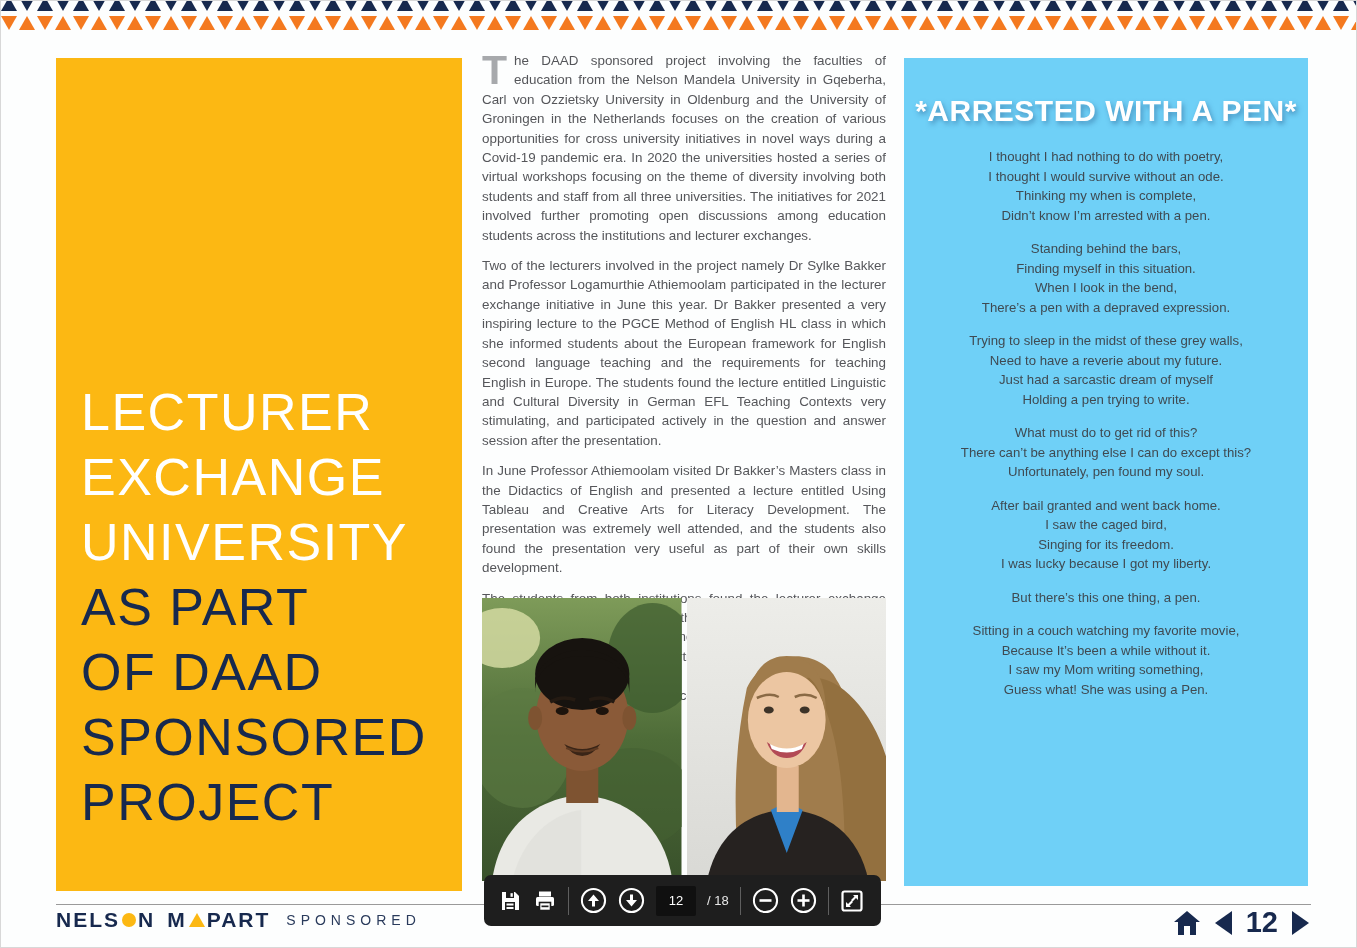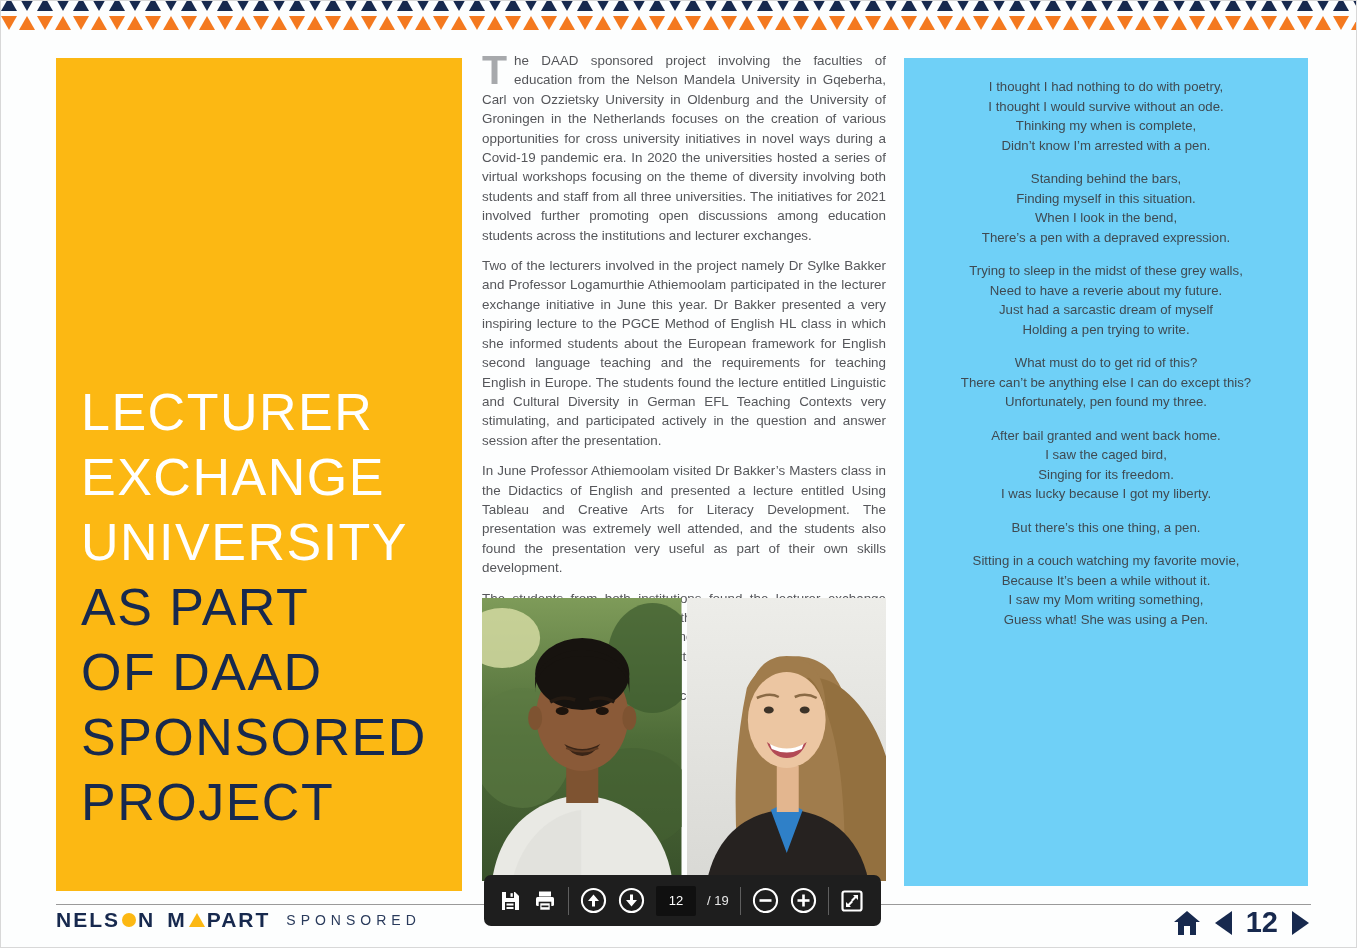--- a/index.html
+++ b/index.html
@@ -350,21 +350,21 @@
         <path d="M13.5 7.5 L19 14 L15 14 L15 19.5 L12 19.5 L12 14 L8 14 Z" fill="#fff"></path>
       </svg>
     </button>
     <button class="tb-btn" title="Next page">
       <svg width="27" height="27" viewBox="0 0 27 27">
         <circle cx="13.5" cy="13.5" r="11.6" fill="none" stroke="#fff" stroke-width="2"></circle>
         <path d="M13.5 19.5 L8 13 L12 13 L12 7.5 L15 7.5 L15 13 L19 13 Z" fill="#fff"></path>
       </svg>
     </button>
     <input class="page-input" value="12" style="">
-    <span class="page-total">/ 19</span>
+    <span class="page-total">/ 18</span>
     <div class="tb-divider"></div>
     <button class="tb-btn" title="Zoom out">
       <svg width="27" height="27" viewBox="0 0 27 27">
         <circle cx="13.5" cy="13.5" r="11.6" fill="none" stroke="#fff" stroke-width="2"></circle>
         <rect x="7.5" y="12.2" width="12" height="2.6" fill="#fff"></rect>
       </svg>
     </button>
     <button class="tb-btn" title="Zoom in">
       <svg width="27" height="27" viewBox="0 0 27 27">
         <circle cx="13.5" cy="13.5" r="11.6" fill="none" stroke="#fff" stroke-width="2"></circle>
@@ -376,37 +376,38 @@
     <button class="tb-btn" title="Fullscreen">
       <svg width="24" height="24" viewBox="0 0 24 24">
         <rect x="2.5" y="2.5" width="19" height="19" rx="2" fill="none" stroke="#fff" stroke-width="2.2"></rect>
         <path d="M18 6 L18 11 L16 9 L12.5 12.5 L11 11 L14.5 7.5 L13 6 Z" fill="#fff"></path>
         <path d="M6 18 L6 13 L8 15 L11.5 11.5 L13 13 L9.5 16.5 L11 18 Z" fill="#fff"></path>
       </svg>
     </button>
   </div>
 
   <div class="poem-panel">
+    <div class="poem-title">*ARRESTED WITH A PEN*</div>
     <div class="poem-body">
 
     <p class="stanza">I thought I had nothing to do with poetry,
 I thought I would survive without an ode.
 Thinking my when is complete,
 Didn’t know I’m arrested with a pen.</p>
         <p class="stanza">Standing behind the bars,
 Finding myself in this situation.
 When I look in the bend,
 There’s a pen with a depraved expression.</p>
         <p class="stanza">Trying to sleep in the midst of these grey walls,
 Need to have a reverie about my future.
 Just had a sarcastic dream of myself
 Holding a pen trying to write.</p>
         <p class="stanza">What must do to get rid of this?
 There can’t be anything else I can do except this?
-Unfortunately, pen found my three.</p>
+Unfortunately, pen found my soul.</p>
         <p class="stanza">After bail granted and went back home.
 I saw the caged bird,
 Singing for its freedom.
 I was lucky because I got my liberty.</p>
         <p class="stanza">But there’s this one thing, a pen.</p>
         <p class="stanza">Sitting in a couch watching my favorite movie,
 Because It’s been a while without it.
 I saw my Mom writing something,
 Guess what!  She was using a Pen.</p>
       </div>

